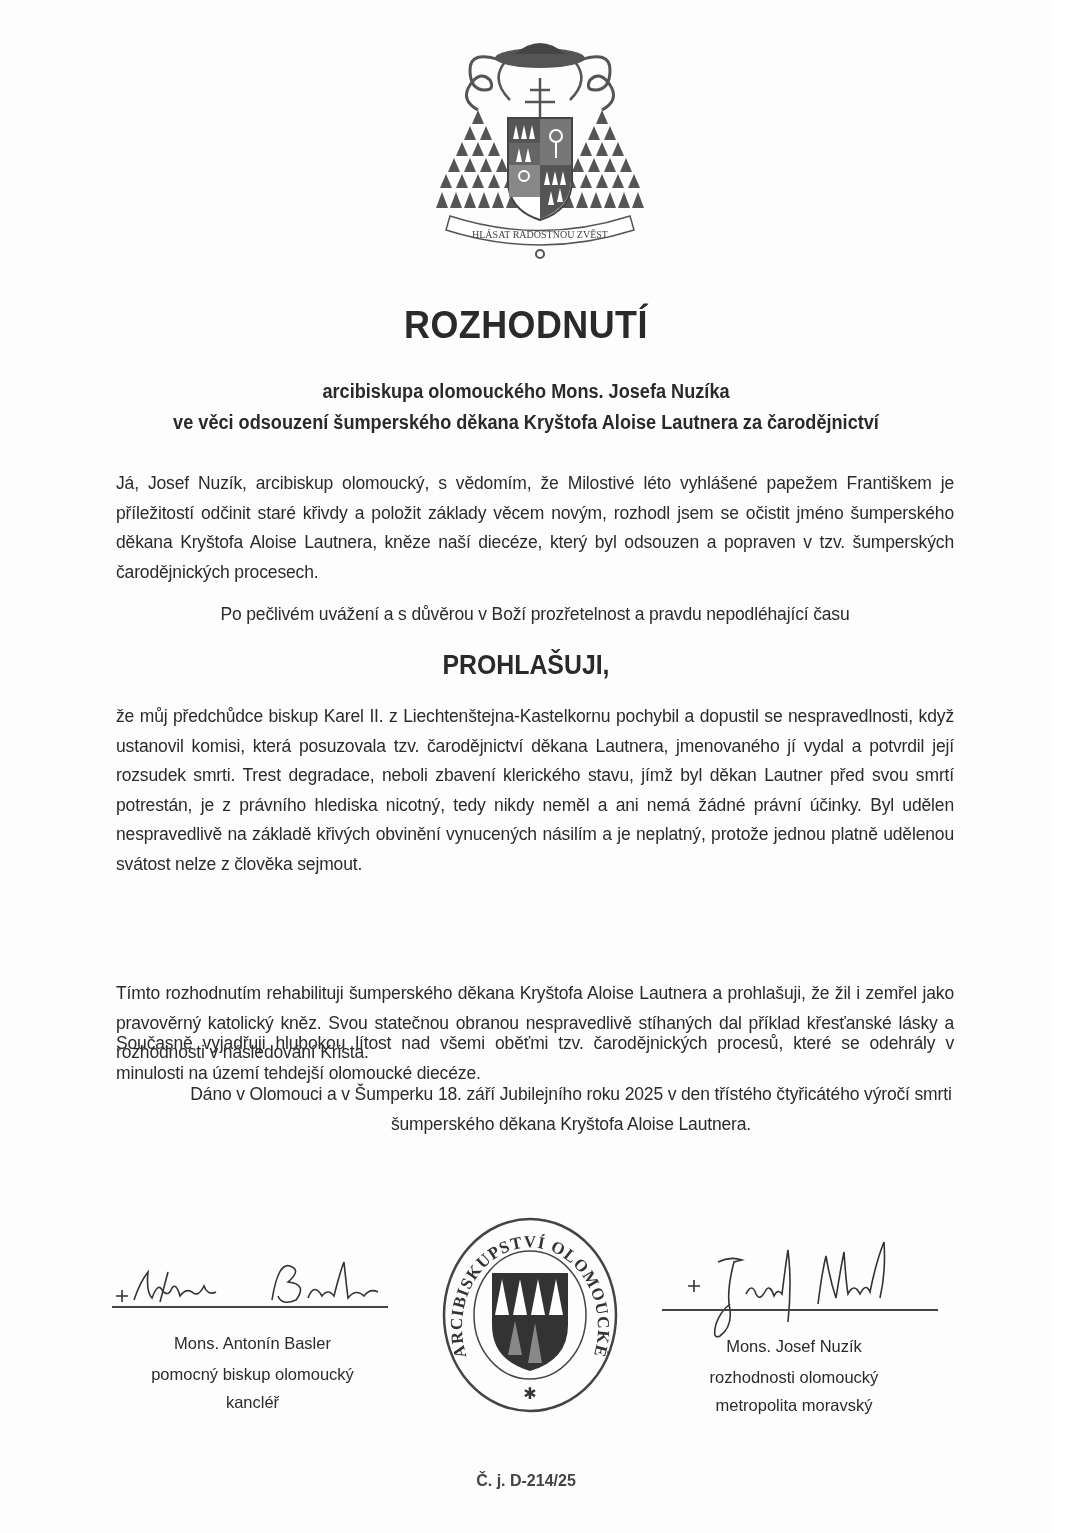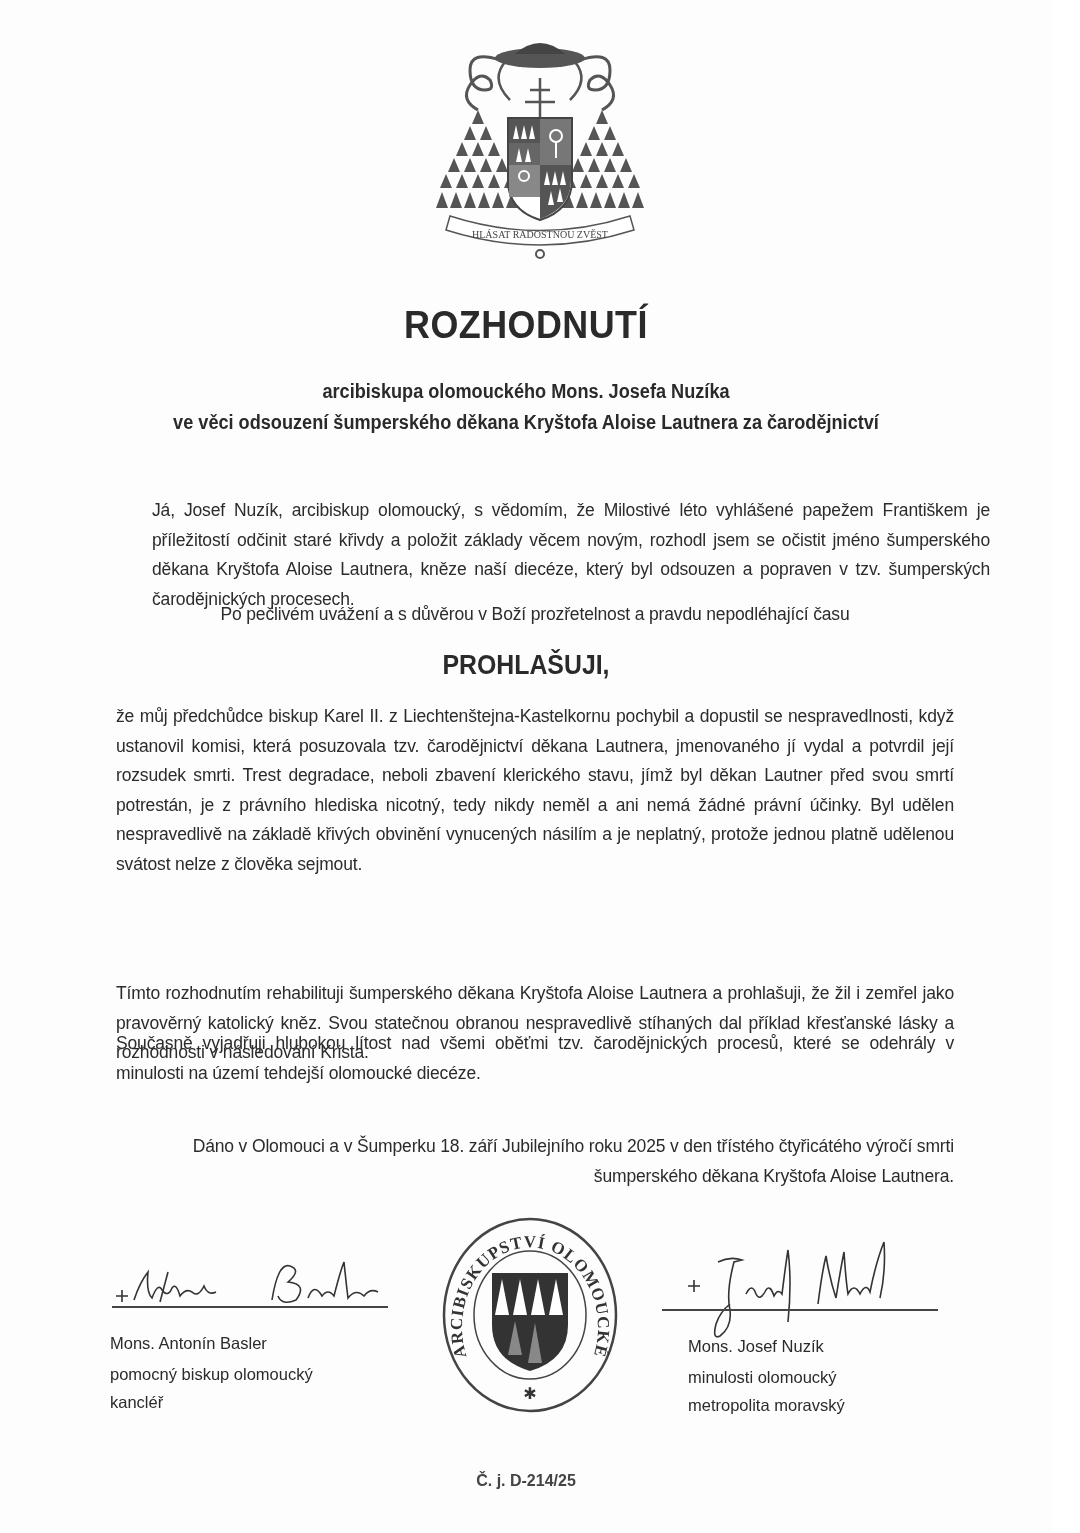--- a/index.html
+++ b/index.html
@@ -55,45 +55,45 @@
     .para {
       position: absolute;
       left: 116px;
       width: 838px;
       font-size: 17.5px;
       line-height: 29.6px;
       text-align: justify;
       color: #2b2b2b;
       letter-spacing: -0.15px;
     }
-    .p1 { top: 496px; margin-left: 36px; }
+    .p1 { top: 469px; }
     .p2 { top: 600px; text-align: center; }
     .declare {
       position: absolute;
       left: 0; right: 0;
       top: 650px;
       text-align: center;
       font-size: 27px;
       font-weight: bold;
       color: #2a2a2a;
       transform: scaleX(0.92);
     }
     .p3 { top: 702px; }
     .p4 { top: 979px; }
     .p5 { top: 1029px; }
-    .p6 { top: 1132px; text-align: right; }
+    .p6 { top: 1080px; text-align: center; margin-left: 36px; }
     .sig-block {
       position: absolute;
-      text-align: left;
+      text-align: center;
       font-size: 16.5px;
       line-height: 31px;
       color: #2b2b2b;
     }
     .sig-left { left: 110px; width: 285px; top: 1328px; }
-    .sig-right { left: 688px; width: 290px; top: 1331px; }
+    .sig-right { left: 649px; width: 290px; top: 1331px; }
     .sig-line {
       position: absolute;
       height: 2px;
       background: #444;
     }
     .sig-line.left { left: 112px; width: 276px; top: 1306px; }
     .sig-line.right { left: 662px; width: 276px; top: 1309px; }
     .signature {
       position: absolute;
     }
@@ -276,18 +276,18 @@
     <g fill="none" stroke="#333" stroke-width="1.6">
       <path d="M28 54 l12 0 M34 48 l0 12"></path>
       <path d="M58 30 Q70 24 82 28 L74 30 Q66 60 70 78 Q72 95 60 104 Q52 108 56 92 Q60 80 70 72"></path>
       <path d="M86 62 Q92 50 96 62 Q100 70 106 58 Q110 52 114 64 Q118 56 122 62 Q126 30 128 18 Q132 50 128 90"></path>
       <path d="M158 72 Q162 40 166 24 Q170 48 176 66 Q180 40 184 20 Q186 50 188 62 Q194 50 200 62 Q206 50 210 60 Q216 30 224 10 Q226 40 220 66"></path>
     </g>
   </svg>
   <div class="sig-line right"></div>
   <div class="sig-block sig-right">
     <div>Mons. Josef Nuzík</div>
-    <div>minulosti olomoucký</div>
+    <div>rozhodnosti olomoucký</div>
     <div style="line-height:24px">metropolita moravský</div>
   </div>
 
   <div class="refno">Č. j. D-214/25</div>
 </div>
 
 </body></html>

